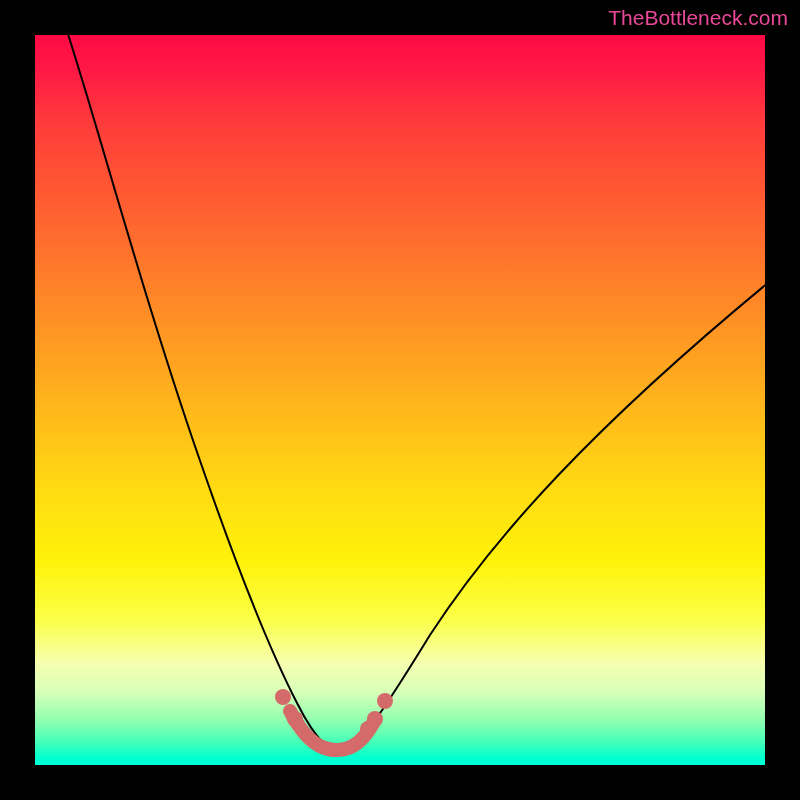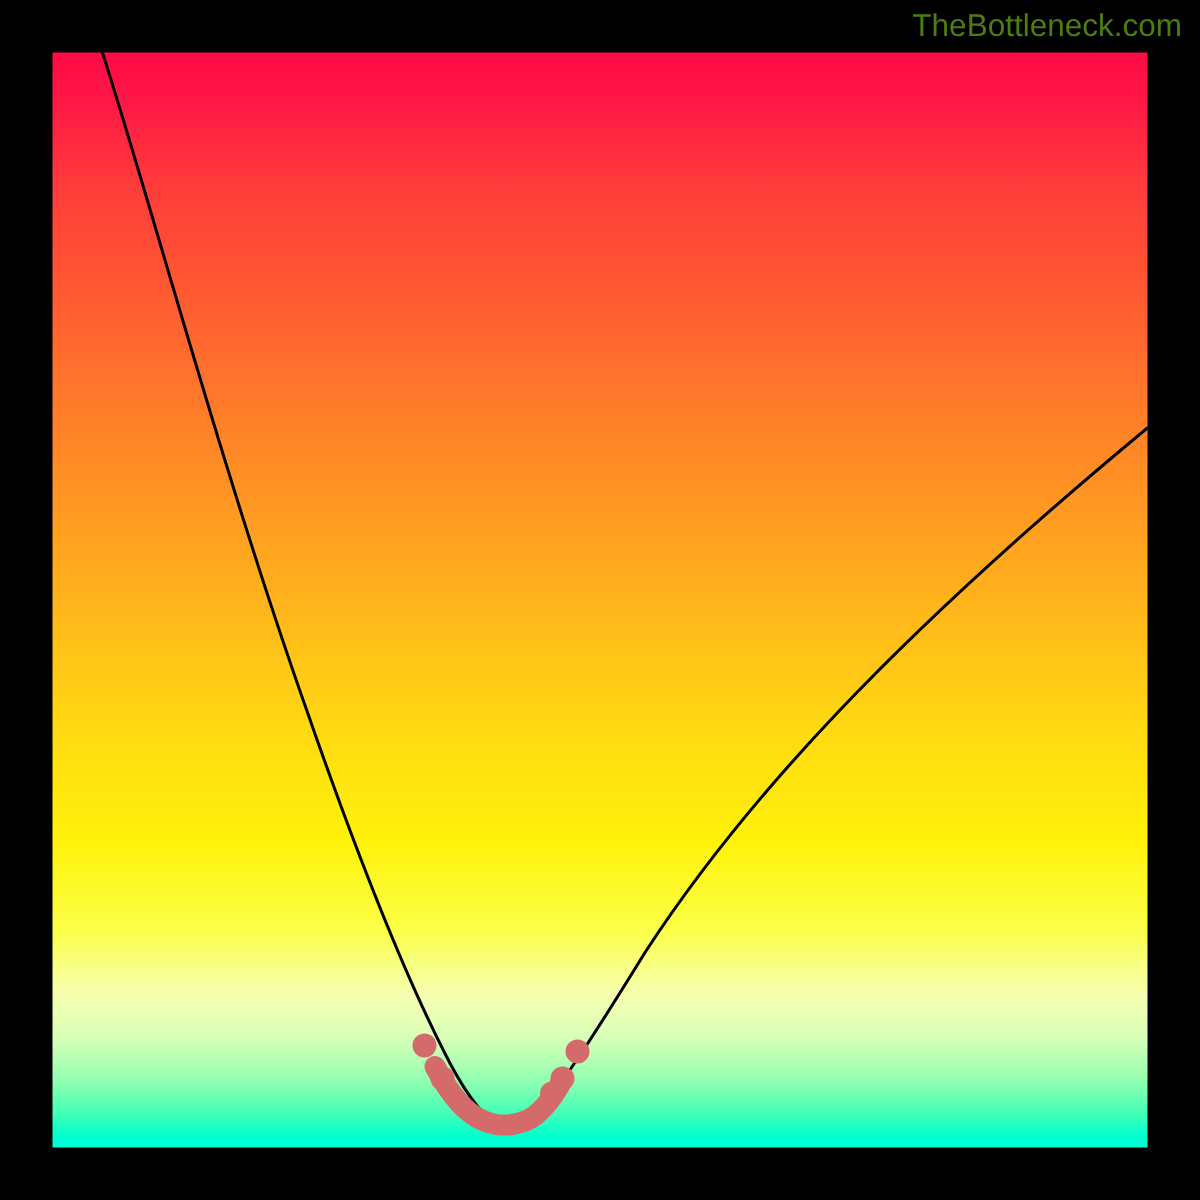--- a/index.html
+++ b/index.html
@@ -8,21 +8,21 @@
     height: 800px;
     background: #000;
     position: relative;
     font-family: Arial, sans-serif;
     overflow: hidden;
   }
   .watermark {
     position: absolute;
     top: 6px;
     right: 12px;
-    color: #4d7c0f;
+    color: #ec4899;
     font-size: 21px;
     font-weight: 500;
     z-index: 10;
   }
   .plot-area {
     position: absolute;
     left: 35px;
     top: 35px;
     width: 730px;
     height: 730px;

